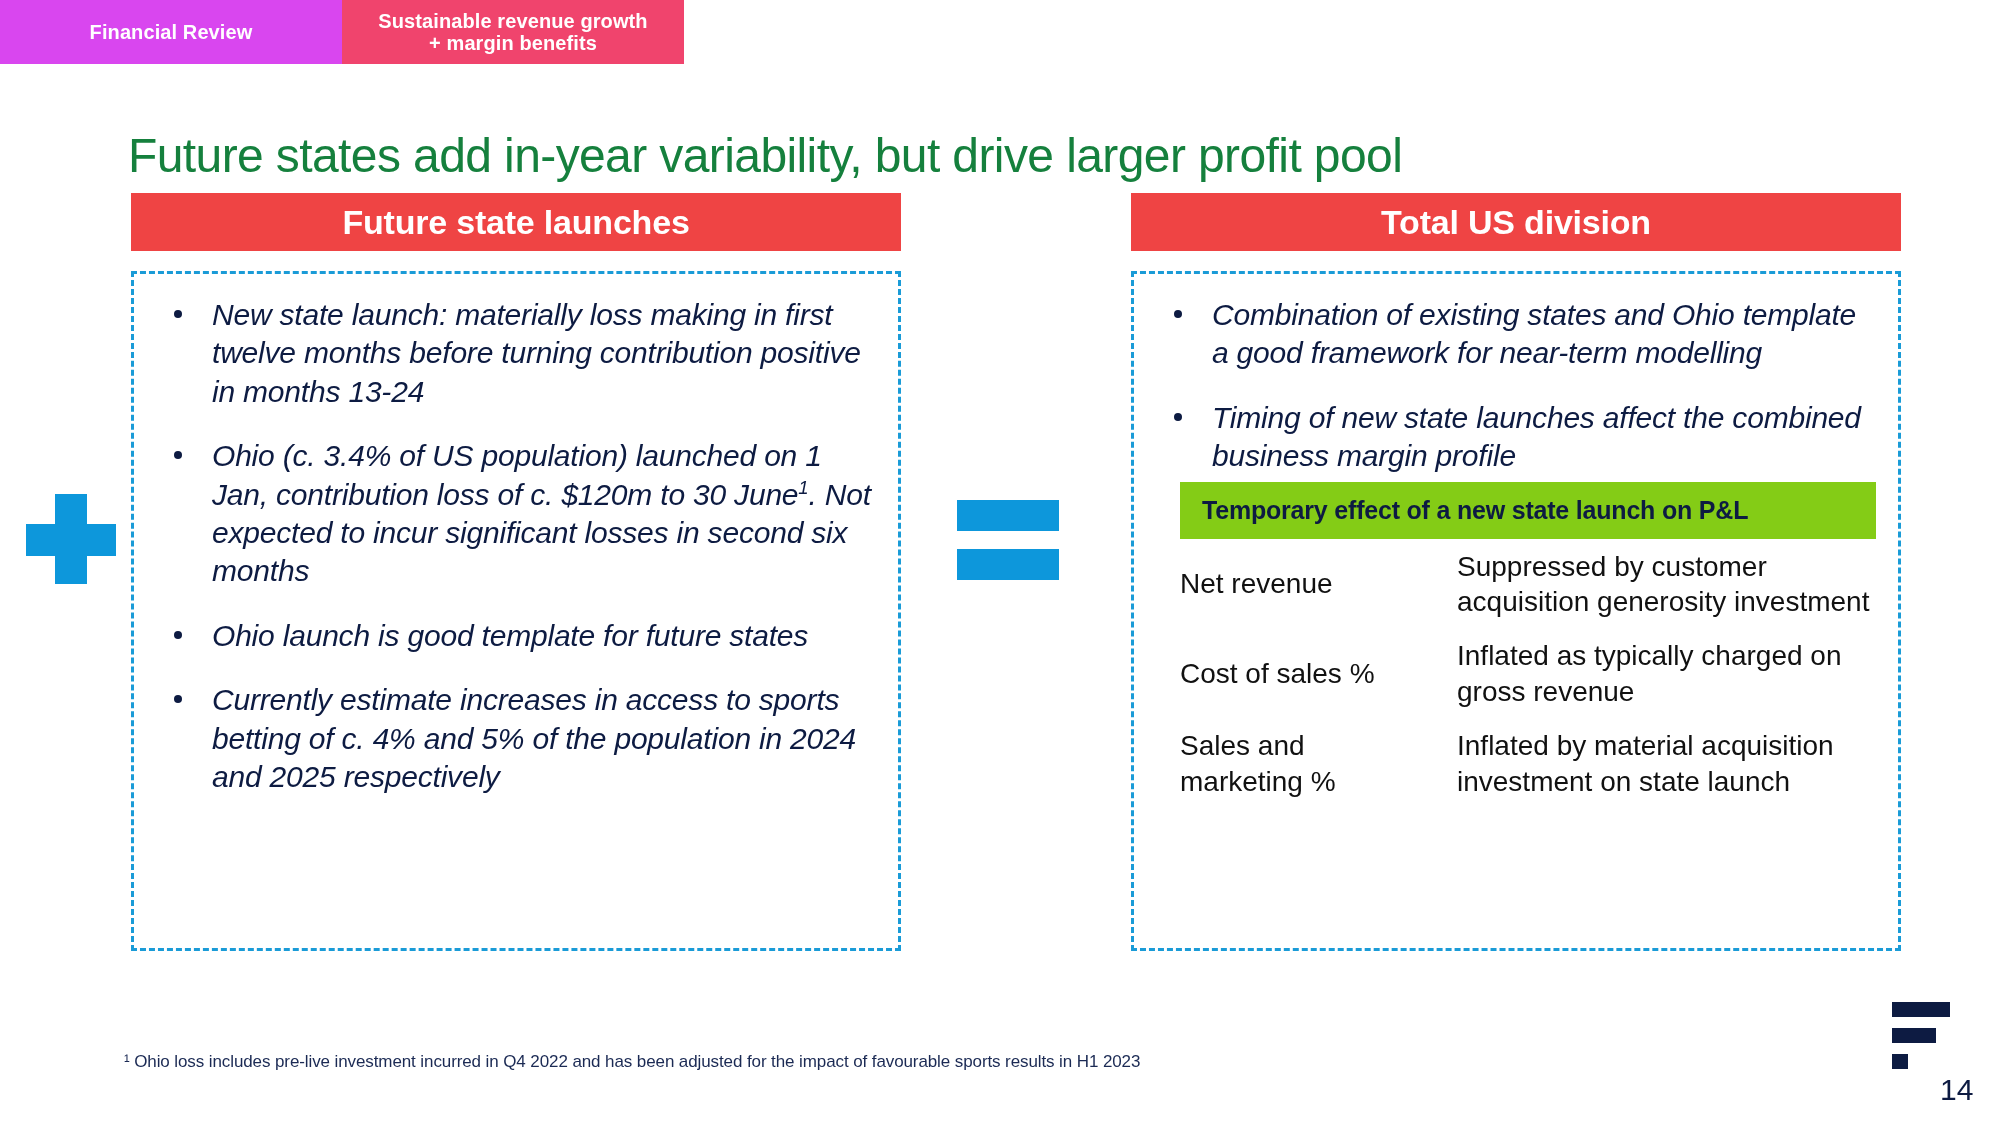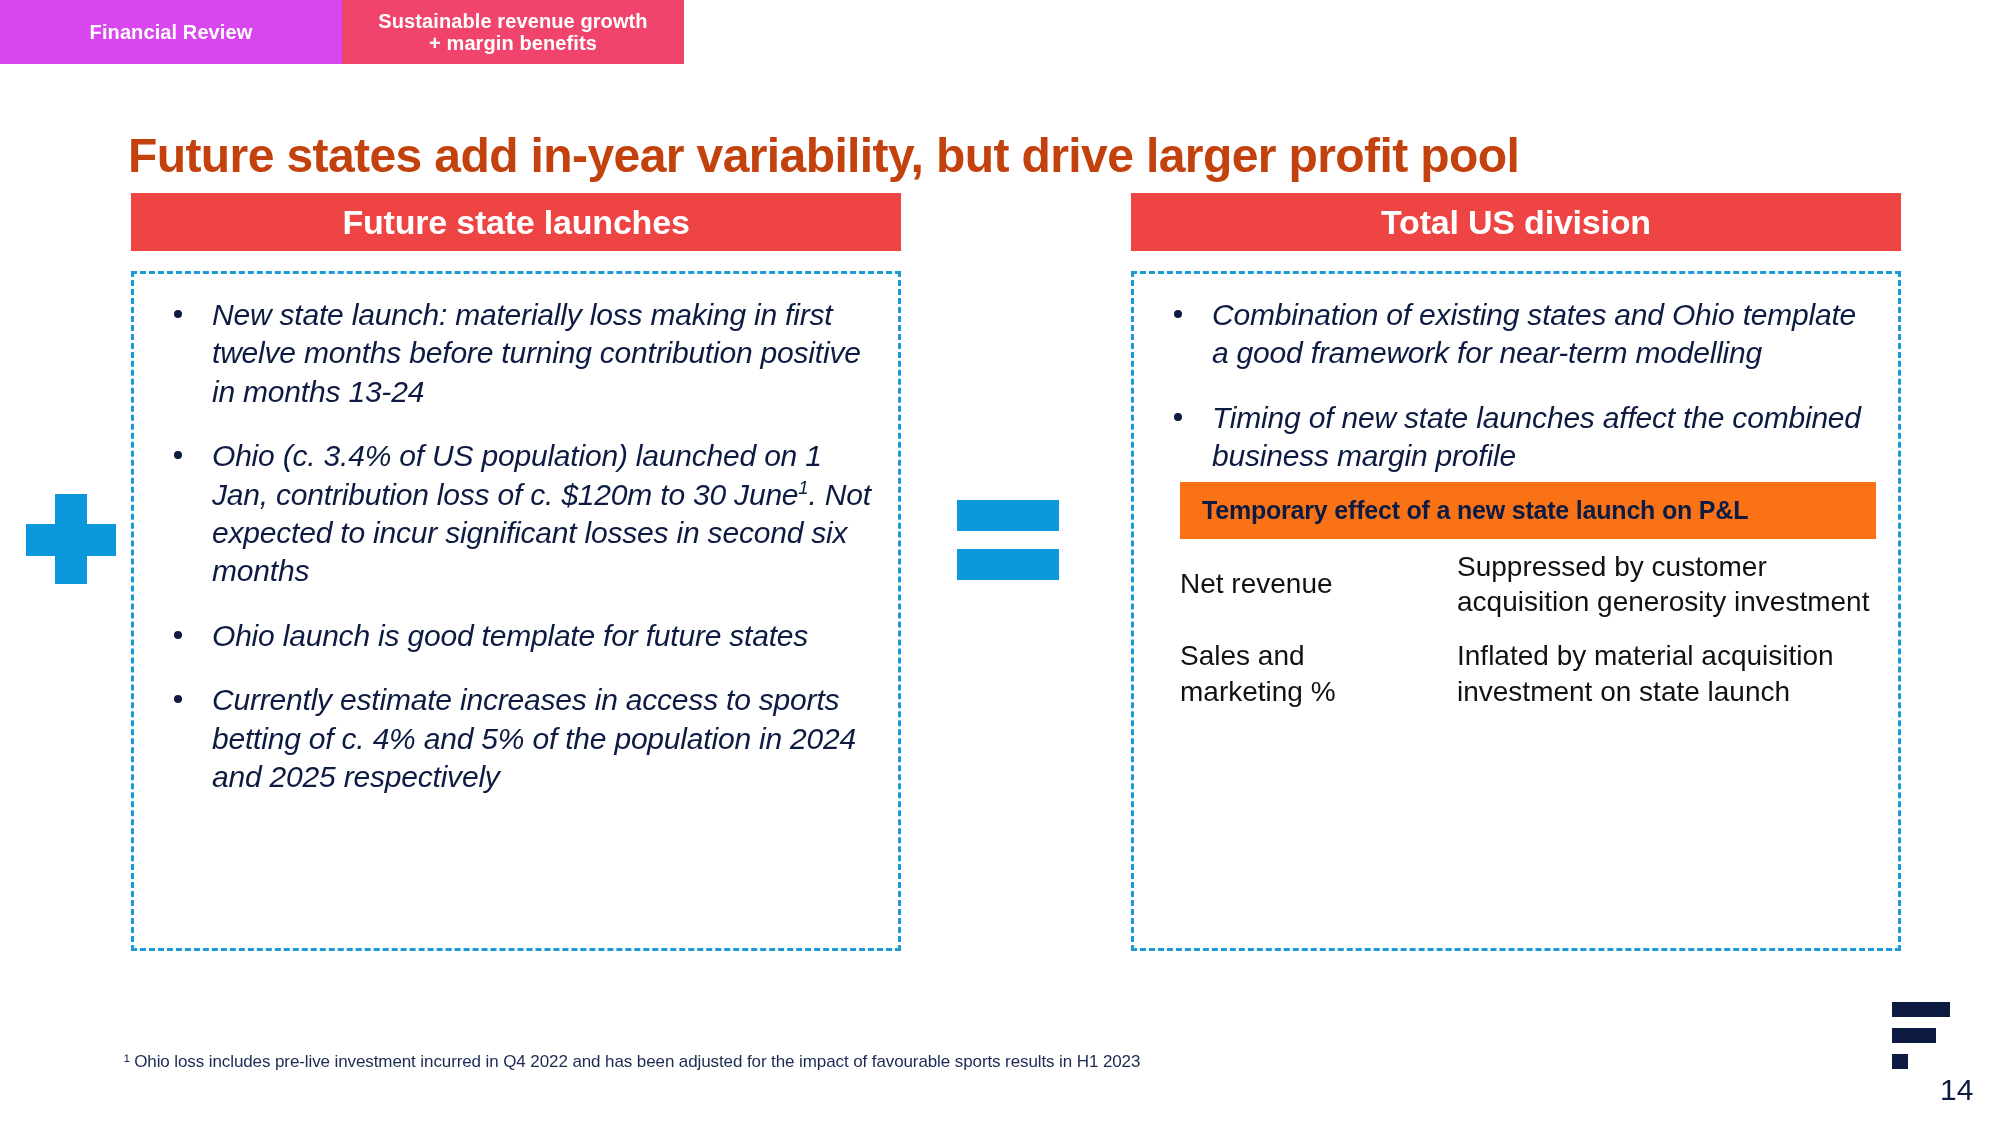--- a/index.html
+++ b/index.html
@@ -47,23 +47,23 @@
     box-sizing: border-box;
   }
 
   
   .slide-title {
     position: absolute;
     left: 128px;
     top: 96px;
     width: 1740px;
     font-size: 48px;
-    font-weight: bold;
+    font-weight: normal;
     letter-spacing: -0.6px;
-    color: #c2410c;
+    color: #15803d;
   }
 
   
   .panel {
     position: absolute;
   }
   .panel-header {
     background: #ef4444;
     color: #ffffff;
     font-size: 34px;
@@ -111,21 +111,21 @@
     top: 14px;
     width: 8px;
     height: 8px;
     border-radius: 50%;
     background: #0d1b42;
   }
   sup { font-size: 0.62em; vertical-align: super; }
 
   
   .effect-band {
-    background: #f97316;
+    background: #84cc16;
     font-size: 25px;
     font-weight: bold;
     color: #0d1b42;
     padding: 14px 22px;
     margin: 6px 0 10px 28px;
     letter-spacing: -0.2px;
   }
 
   
   .effect-table {
@@ -286,20 +286,24 @@
     </ul>
 
     <div class="effect-band">Temporary effect of a new state launch on P&amp;L</div>
 
     <div class="effect-table">
       <div class="effect-row">
         <div class="effect-label">Net revenue</div>
         <div class="effect-desc">Suppressed by customer acquisition generosity investment</div>
       </div>
       <div class="effect-row">
+        <div class="effect-label">Cost of sales %</div>
+        <div class="effect-desc">Inflated as typically charged on gross revenue</div>
+      </div>
+      <div class="effect-row">
         <div class="effect-label">Sales and marketing %</div>
         <div class="effect-desc">Inflated by material acquisition investment on state launch</div>
       </div>
     </div>
   </div>
 </section>
 
 <div class="footnote">¹ Ohio loss includes pre-live investment incurred in Q4 2022 and has been adjusted for the impact of favourable sports results in H1 2023</div>
 
 <div class="logo">

